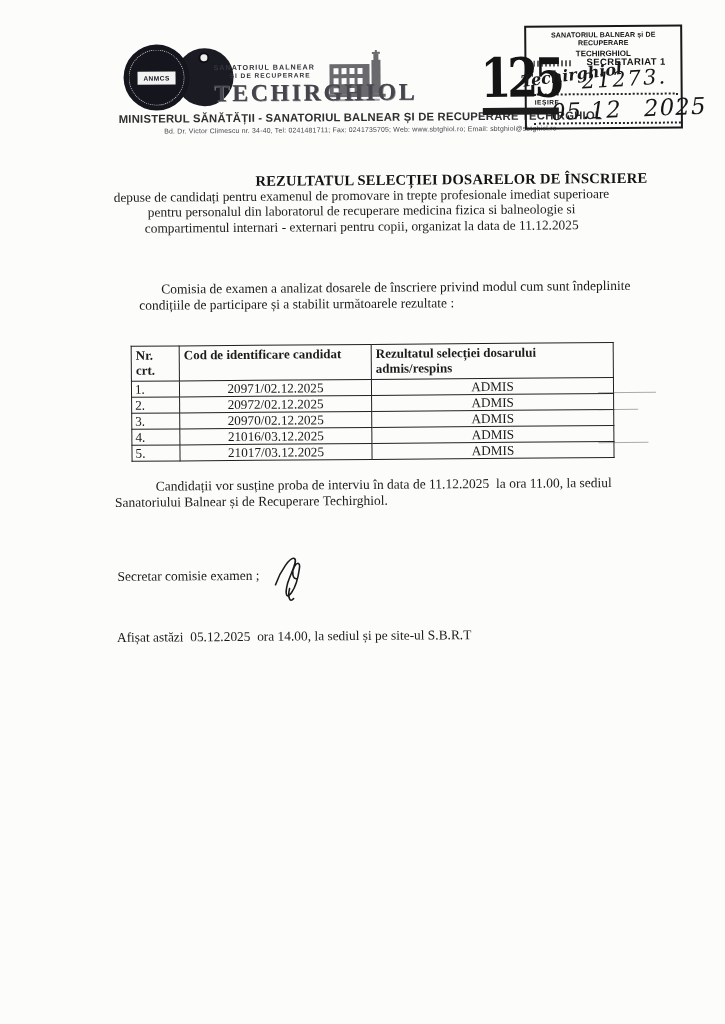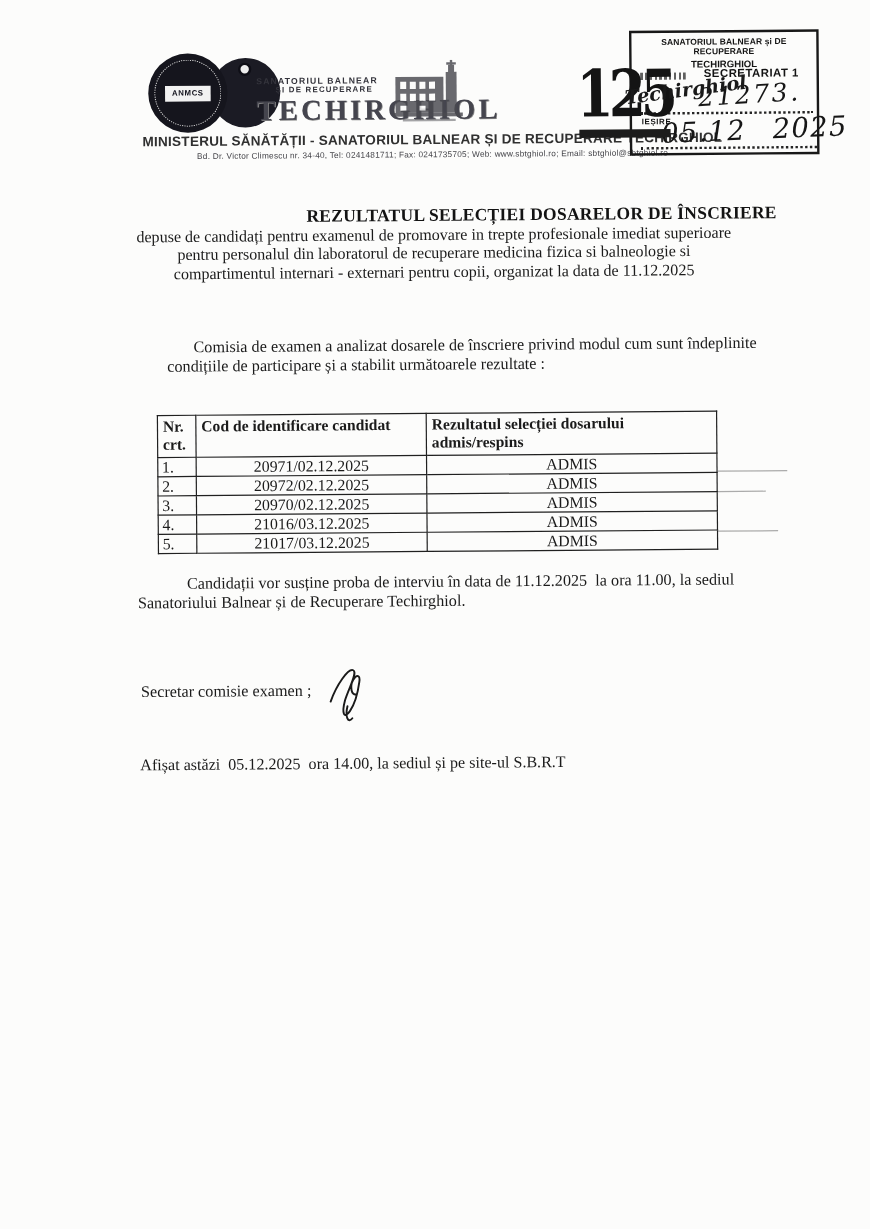--- a/index.html
+++ b/index.html
@@ -79,21 +79,21 @@
   .para { font-size:13.5px; line-height:16px; }
   .para-intro { position:absolute; top:280px; left:140px; width:536px; text-indent:22px; }
   .para-interview { position:absolute; top:477px; left:114px; width:560px; text-indent:41px;
            white-space:pre-wrap; }
 
   
   .results { position:absolute; top:344px; left:131px; border-collapse:collapse; font-size:13.2px; }
   .results th, .results td { border:1.6px solid #202020; }
   .results th { font-size:13px; font-weight:bold; text-align:left; vertical-align:top;
            padding:1px 4px 2px 4px; line-height:1.18; white-space:pre-line; }
-  .results .c1 { width:32px; }
+  .results .c1 { width:48px; }
   .results .c2 { width:192px; }
   .results .c3 { width:242px; }
   .results td { height:16px; line-height:15px; padding:0 3px; }
   .results td.center { text-align:center; }
   .streak { position:absolute; height:1.4px; background:#4a4a4a; opacity:.45; }
 
   
   .secretary { position:absolute; top:567px; left:116px; font-size:13.5px; }
   .signature { position:absolute; top:548px; left:268px; }
   .posted { position:absolute; top:628px; left:115px; font-size:13.4px; white-space:pre-wrap; }

